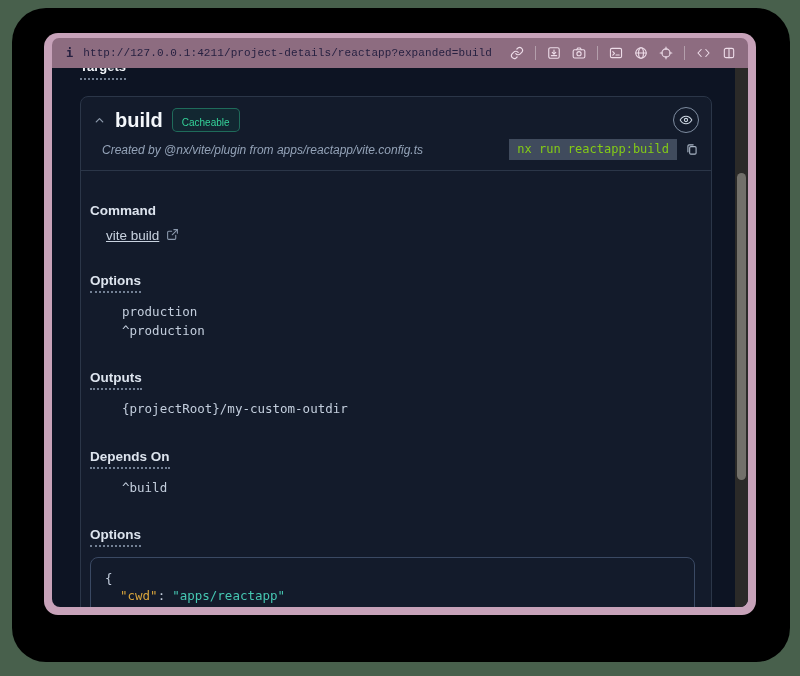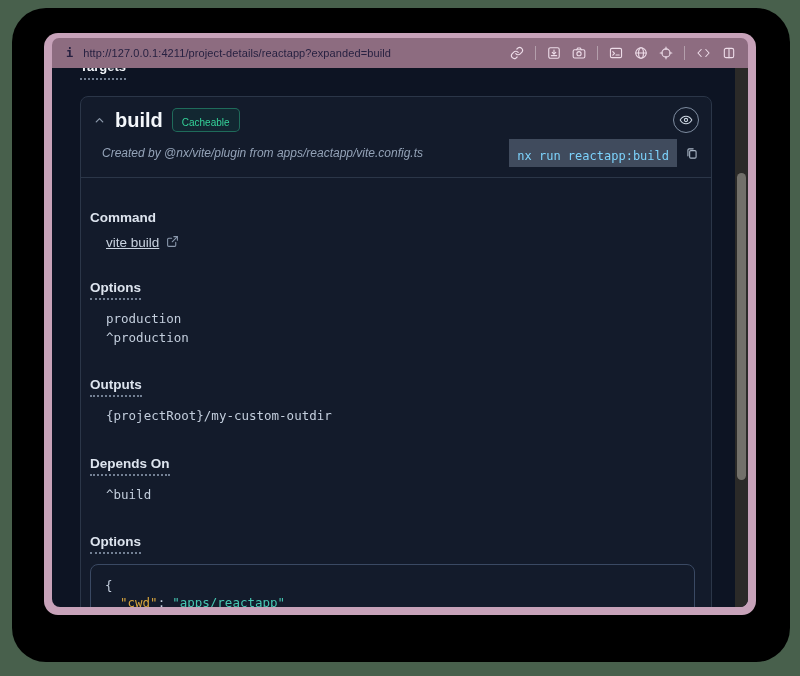--- a/index.html
+++ b/index.html
@@ -36,21 +36,21 @@
     flex: none;
   }
   .info-glyph {
     font-family: "DejaVu Sans Mono", monospace;
     font-weight: bold;
     font-size: 12px;
     color: #272141;
     margin-right: 10px;
   }
   .url {
-    font-family: Liberation Sans, sans-serif;
+    font-family: Liberation Mono, monospace;
     font-size: 11px;
     color: #272141;
     letter-spacing: 0.1px;
     white-space: nowrap;
   }
   .tb-icons {
     margin-left: auto;
     display: flex;
     align-items: center;
     gap: 11px;
@@ -138,38 +138,38 @@
   }
   .created-by {
     font-style: italic;
     font-size: 12px;
     color: #94a3b8;
   }
   .chip {
     margin-left: auto;
     font-family: "DejaVu Sans Mono", monospace;
     font-size: 12px;
-    color: #7dd3fc;
+    color: #84cc16;
     background: #404b5d;
     border-radius: 0;
-    padding: 10px 8px 4px 8px;
+    padding: 3px 8px 4px 8px;
     white-space: nowrap;
   }
   .copy-btn { color: #aab6c6; display: flex; cursor: pointer; }
   .card-divider { border-top: 1px solid #2b3648; }
   .card-body { padding: 2px 16px 20px 9px; }
   .section-h {
     font-size: 13.5px;
     font-weight: 600;
     color: #dde4ee;
     margin: 30px 0 10px 0;
   }
   .section-h .dotted { padding-bottom: 3px; border-bottom-width: 2px; }
   .mono-list {
-    margin-left: 16px;
+    margin-left: 32px;
     font-family: "DejaVu Sans Mono", monospace;
     font-size: 12.5px;
     color: #c3cedd;
     line-height: 18.5px;
   }
   .mono-bold { font-weight: bold; }
   .cmd-line {
     margin-left: 16px;
     font-size: 13.5px;
     color: #c9d3e0;

